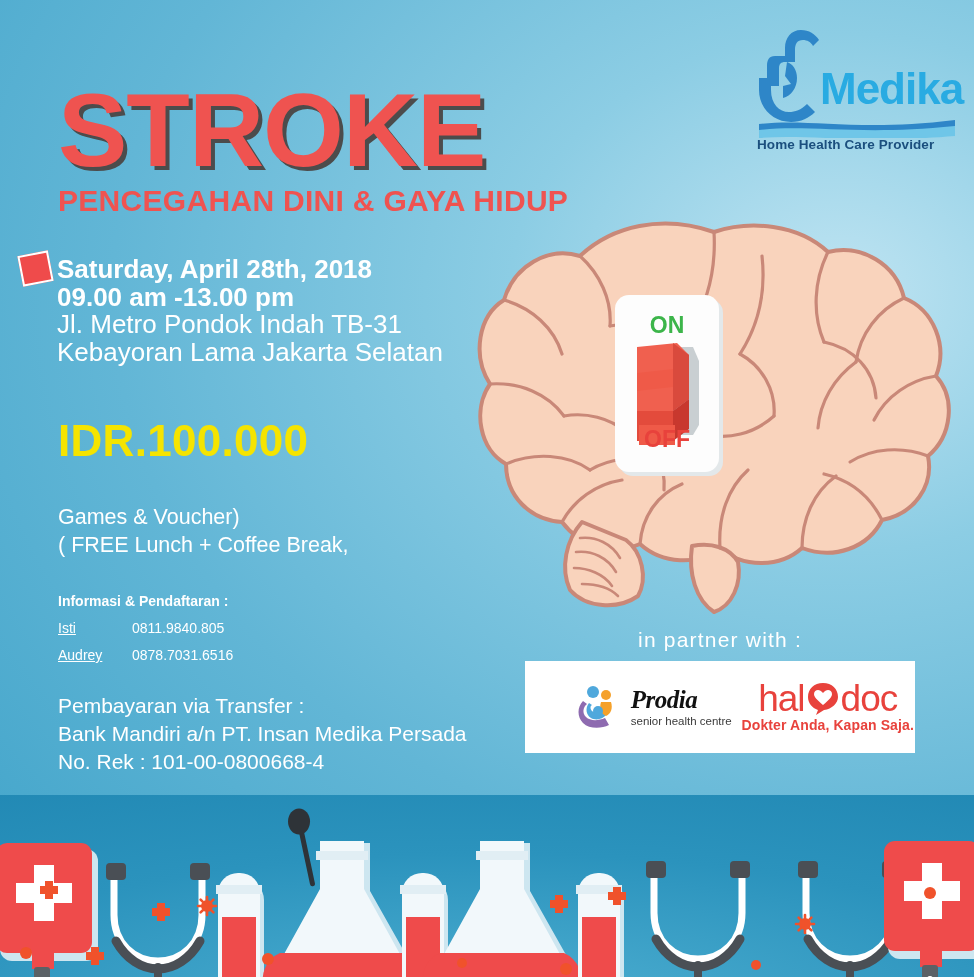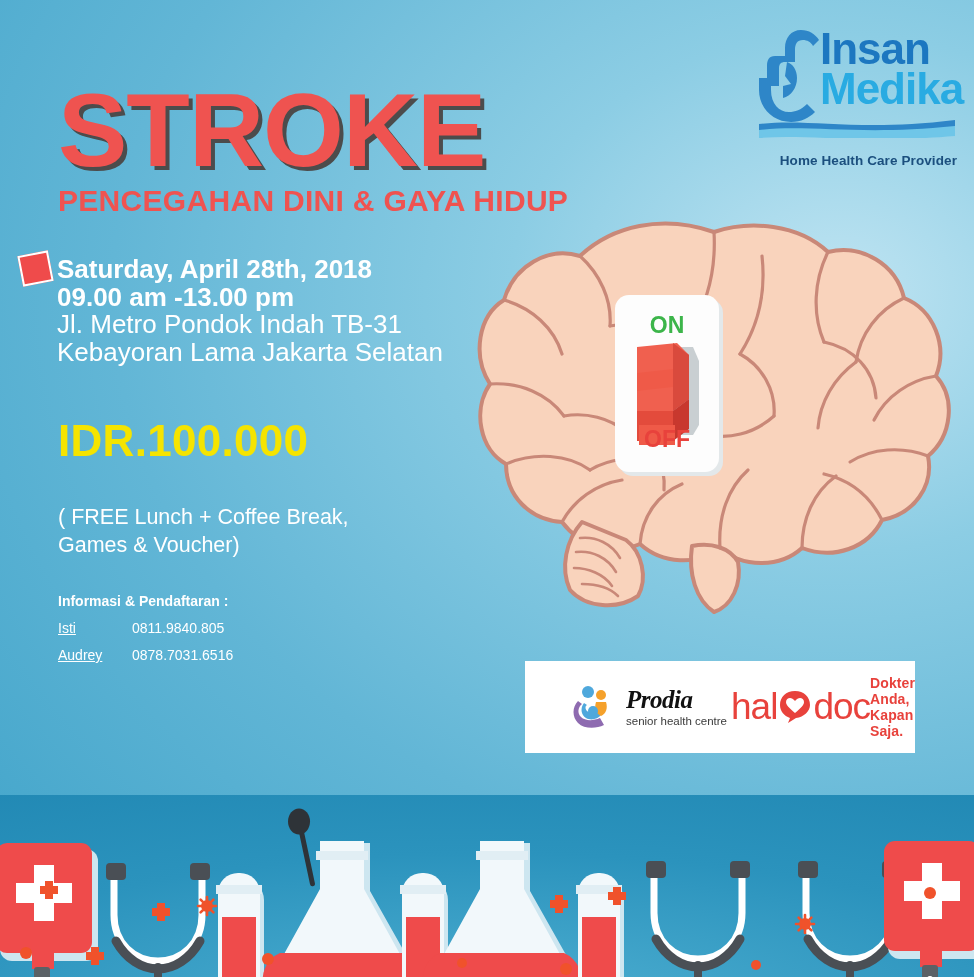--- a/index.html
+++ b/index.html
@@ -50,22 +50,22 @@
   }
 
   
   #logo{left:757px;top:26px;width:200px;height:125px;}
   #logo-word1,#logo-word2{
     position:absolute;font-weight:bold;line-height:.95;letter-spacing:-1px;
   }
   #logo-word1{left:63px;top:2px;font-size:44px;color:#1C77C0;}
   #logo-word2{left:63px;top:42px;font-size:44px;color:#29ABE2;}
   #logo-tag{
-    position:absolute;left:0;top:111px;width:200px;text-align:right;
-    font-size:13.5px;color:#1B4F7E;font-weight:bold;letter-spacing:.1px;margin-top:16px;
+    position:absolute;left:0;top:111px;width:200px;text-align:left;
+    font-size:13.5px;color:#1B4F7E;font-weight:bold;letter-spacing:.1px;
   }
 
   
   #date-chip{
     left:20px;top:253px;width:27px;height:27px;background:#EF4B4B;
     border:2px solid #ffffff;transform:rotate(-11deg);
   }
   #event-info{left:57px;top:256px;width:420px;color:#fff;}
   #event-info .l{font-size:26px;line-height:27.5px;white-space:nowrap;}
   #event-info .l.b{font-weight:bold;}
@@ -90,21 +90,21 @@
   }
   #partner-box{
     left:525px;top:661px;width:390px;height:92px;background:#fff;
     display:flex;align-items:center;
   }
   #prodia{width:195px;display:flex;align-items:center;justify-content:center;gap:4px;margin-left:41px;}
   #prodia-txt{display:flex;flex-direction:column;align-items:flex-start;}
   #prodia-name{font-family:"Liberation Serif",serif;font-style:italic;font-weight:bold;
     font-size:25px;color:#111;line-height:1;letter-spacing:-.5px;}
   #prodia-sub{font-size:11.5px;color:#3b3b3b;line-height:1.1;margin-top:3px;white-space:nowrap;}
-  #halodoc{width:195px;display:flex;flex-direction:row;align-items:center;justify-content:center;}
+  #halodoc{width:195px;display:flex;flex-direction:column;align-items:center;justify-content:center;}
   #halodoc-name{font-size:37px;color:#E8423C;line-height:.95;letter-spacing:-1px;
     display:flex;align-items:center;}
   #halodoc-tag{font-size:14px;color:#E8423C;font-weight:bold;margin-top:0;letter-spacing:.1px;}
 </style>
 </head>
 <body>
 
 <div id="poster">
 
   <svg class="ly" style="left:462px;top:196px;width:512px;height:420px;" viewBox="0 0 512 420">
@@ -262,58 +262,63 @@
   <div class="ly" id="stroke-word">STROKE</div>
 
   <div class="ly" id="logo">
     <svg style="position:absolute;left:0;top:2px;" width="62" height="98" viewBox="0 0 62 98">
       <path d="M44 2 C34 2 28 10 28 20 L28 28 L18 28 C12 28 10 32 10 38 L10 50 L2 50 L2 62
                C2 80 16 94 34 94 C44 94 52 90 58 84 L50 76 C44 82 38 84 32 84
                C22 84 14 76 14 62 L14 58 L22 58 L22 40 C22 36 24 34 28 34 L38 34
                L38 22 C38 16 40 12 46 12 C50 12 54 14 56 18 L62 12 C58 6 52 2 44 2 Z" fill="#2E86C8"></path>
       <path d="M30 34 C36 36 40 42 40 50 C40 60 34 68 26 70 L26 58 L34 56 L28 48 L30 34 Z" fill="#2E86C8"></path>
     </svg>
-    <span id="logo-word1">Insan</span>
     <span id="logo-word2">Medika</span>
     <svg style="position:absolute;left:2px;top:92px;" width="196" height="20" viewBox="0 0 196 20">
       <path d="M0 6 C50 0 100 14 196 2 L196 12 C100 22 50 10 0 16 Z" fill="#2E86C8"></path>
       <path d="M0 12 C50 6 100 18 196 8 L196 18 C100 26 50 16 0 20 Z" fill="#6FC6E8"></path>
     </svg>
     <span id="logo-tag">Home Health Care Provider</span>
   </div>
 
   <div class="ly" id="date-chip"></div>
   <div class="ly" id="event-info">
     <div class="l b">Saturday, April 28th, 2018</div>
     <div class="l b">09.00 am -13.00 pm</div>
     <div class="l">Jl. Metro Pondok Indah TB-31</div>
     <div class="l">Kebayoran Lama Jakarta Selatan</div>
   </div>
 
   <div class="ly" id="price">
     <div class="p2">IDR.100.000</div>
   </div>
   <div class="ly" id="includes">
+    <div>Games &amp; Voucher)</div>
     <div>( FREE Lunch + Coffee Break,</div>
-    <div>Games &amp; Voucher)</div>
   </div>
 
   <div class="ly" id="contact">
     <div class="hd">Informasi &amp; Pendaftaran :</div>
     <div class="row">
       <span class="nm">Isti</span>
       <span>0811.9840.805</span>
     </div>
     <div class="row">
       <span class="nm">Audrey</span>
       <span>0878.7031.6516</span>
     </div>
   </div>
 
-
+  <div class="ly" id="payment">
+    <div>Pembayaran via Transfer :</div>
+    <div>Bank Mandiri a/n PT. Insan Medika Persada</div>
+    <div>No. Rek : 101-00-0800668-4</div>
+  </div>
+
+  <div class="ly" id="partner-label">in partner with :</div>
   <div class="ly" id="partner-box">
 
     <div id="prodia">
       <svg width="52" height="48" viewBox="0 0 52 48">
         <path d="M8 18 C2 24 2 34 8 40 C14 46 26 46 34 42 L30 35 C23 38 15 38 11 34
                  C7 30 8 24 12 21 Z" fill="#8E6BB0"></path>
         <path d="M14 20 C10 25 11 32 16 35 C21 38 28 36 31 32 L26 27 C23 30 19 30 17 28
                  C15 26 15 23 17 22 Z" fill="#4FA8DC"></path>
         <circle cx="18" cy="9" r="6" fill="#4FA8DC"></circle>
         <circle cx="31" cy="12" r="5" fill="#F5A12B"></circle>

